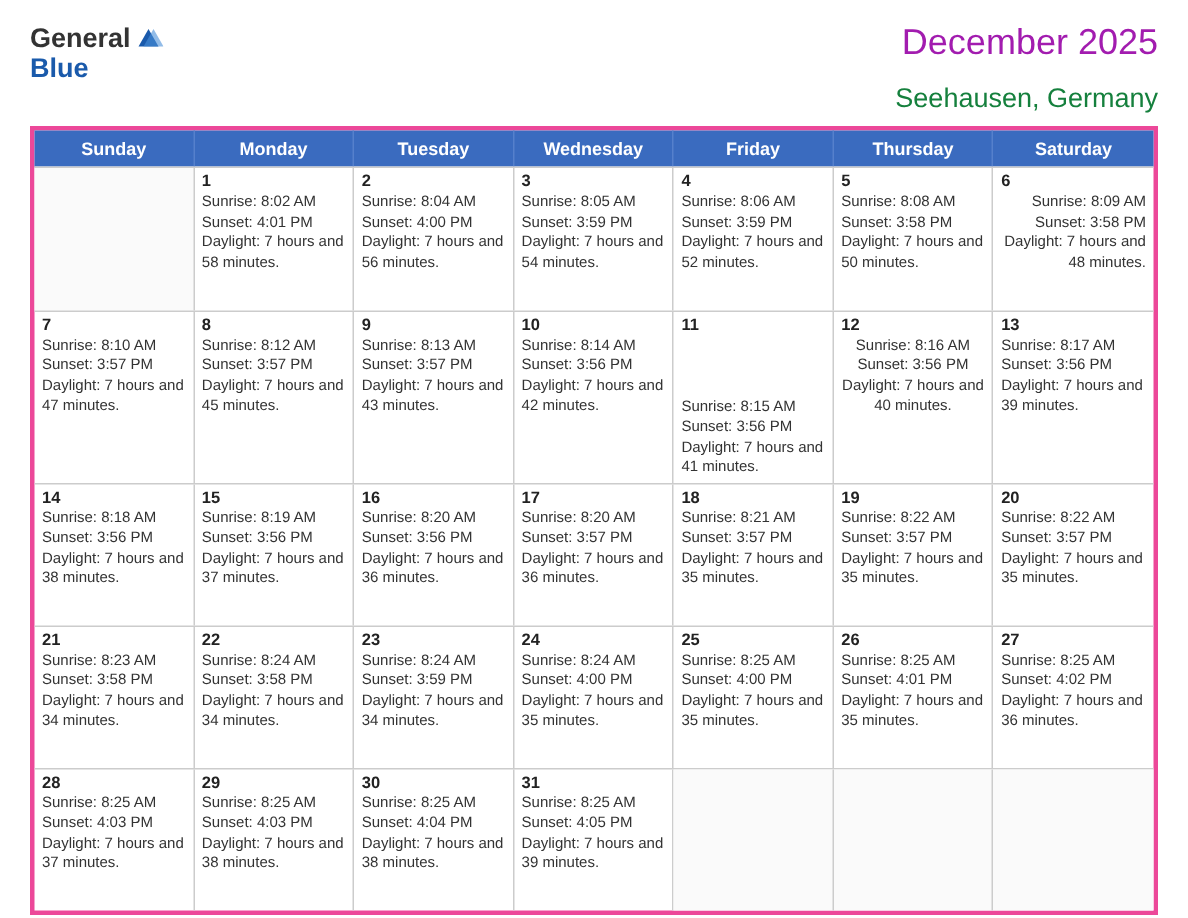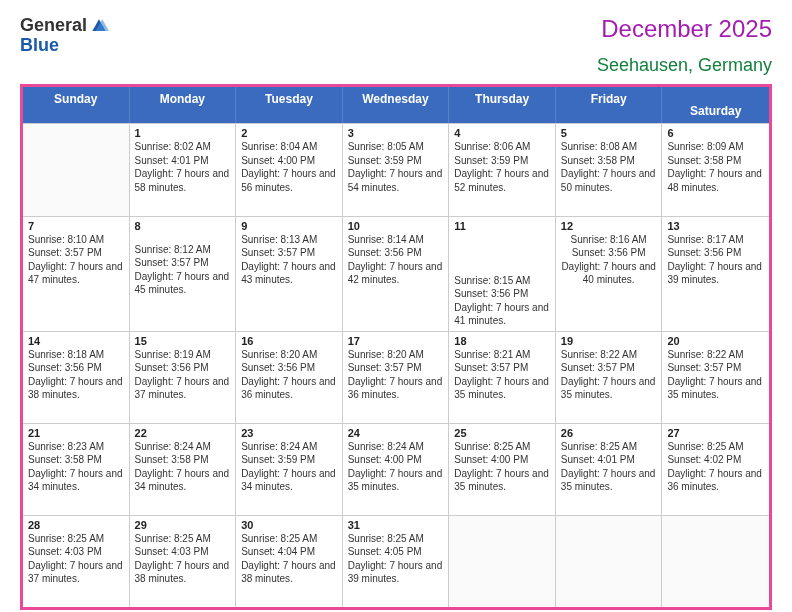--- a/index.html
+++ b/index.html
@@ -69,21 +69,21 @@
       background: #3a6bbf;
     }
     .cal-header-cell {
       color: #fff;
       font-size: 12px;
       font-weight: bold;
       text-align: center;
       padding: 5px 2px;
       border-right: 1px solid #5580cc;
     }
-    .cal-header-cell:last-child { border-right: none; margin-top: 12px; }
+    .cal-header-cell:last-child { border-right: none; }
     .cal-body {
       flex: 1;
       display: flex;
       flex-direction: column;
     }
     .cal-row {
       display: grid;
       grid-template-columns: repeat(7, 1fr);
       flex: 1;
       border-top: 1px solid #ccc;
@@ -134,22 +134,22 @@
       <div class="location">Seehausen, Germany</div>
     </div>
   </div>
 
   <div class="calendar">
     <div class="cal-header">
       <div class="cal-header-cell">Sunday</div>
       <div class="cal-header-cell">Monday</div>
       <div class="cal-header-cell">Tuesday</div>
       <div class="cal-header-cell">Wednesday</div>
+      <div class="cal-header-cell">Friday</div>
       <div class="cal-header-cell">Thursday</div>
-      <div class="cal-header-cell">Friday</div>
       <div class="cal-header-cell">Saturday</div>
     </div>
     <div class="cal-body" id="cal-body">
     <div class="cal-row">
           <div class="cal-cell empty"></div>
           <div class="cal-cell">
             <div class="day-num">1</div>
             <div class="cell-info" style="white-space: pre-line;">Sunrise: 8:02 AM
 Sunset: 4:01 PM
 Daylight: 7 hours and 58 minutes.</div>
@@ -173,35 +173,35 @@
 Daylight: 7 hours and 52 minutes.</div>
           </div>
           <div class="cal-cell">
             <div class="day-num">5</div>
             <div class="cell-info" style="white-space: pre-line;">Sunrise: 8:08 AM
 Sunset: 3:58 PM
 Daylight: 7 hours and 50 minutes.</div>
           </div>
           <div class="cal-cell">
             <div class="day-num">6</div>
-            <div class="cell-info" style="white-space: pre-line;">Sunrise: 8:09 AM
+            <div class="cell-info" style="white-space: pre-line; text-align: right;">Sunrise: 8:09 AM
 Sunset: 3:58 PM
 Daylight: 7 hours and 48 minutes.</div>
           </div>
         </div>
         <div class="cal-row">
           <div class="cal-cell">
             <div class="day-num">7</div>
             <div class="cell-info" style="white-space: pre-line;">Sunrise: 8:10 AM
 Sunset: 3:57 PM
 Daylight: 7 hours and 47 minutes.</div>
           </div>
           <div class="cal-cell">
             <div class="day-num">8</div>
-            <div class="cell-info" style="white-space: pre-line; margin-top: 10px;">Sunrise: 8:12 AM
+            <div class="cell-info" style="white-space: pre-line;">Sunrise: 8:12 AM
 Sunset: 3:57 PM
 Daylight: 7 hours and 45 minutes.</div>
           </div>
           <div class="cal-cell">
             <div class="day-num">9</div>
             <div class="cell-info" style="white-space: pre-line;">Sunrise: 8:13 AM
 Sunset: 3:57 PM
 Daylight: 7 hours and 43 minutes.</div>
           </div>
           <div class="cal-cell">

